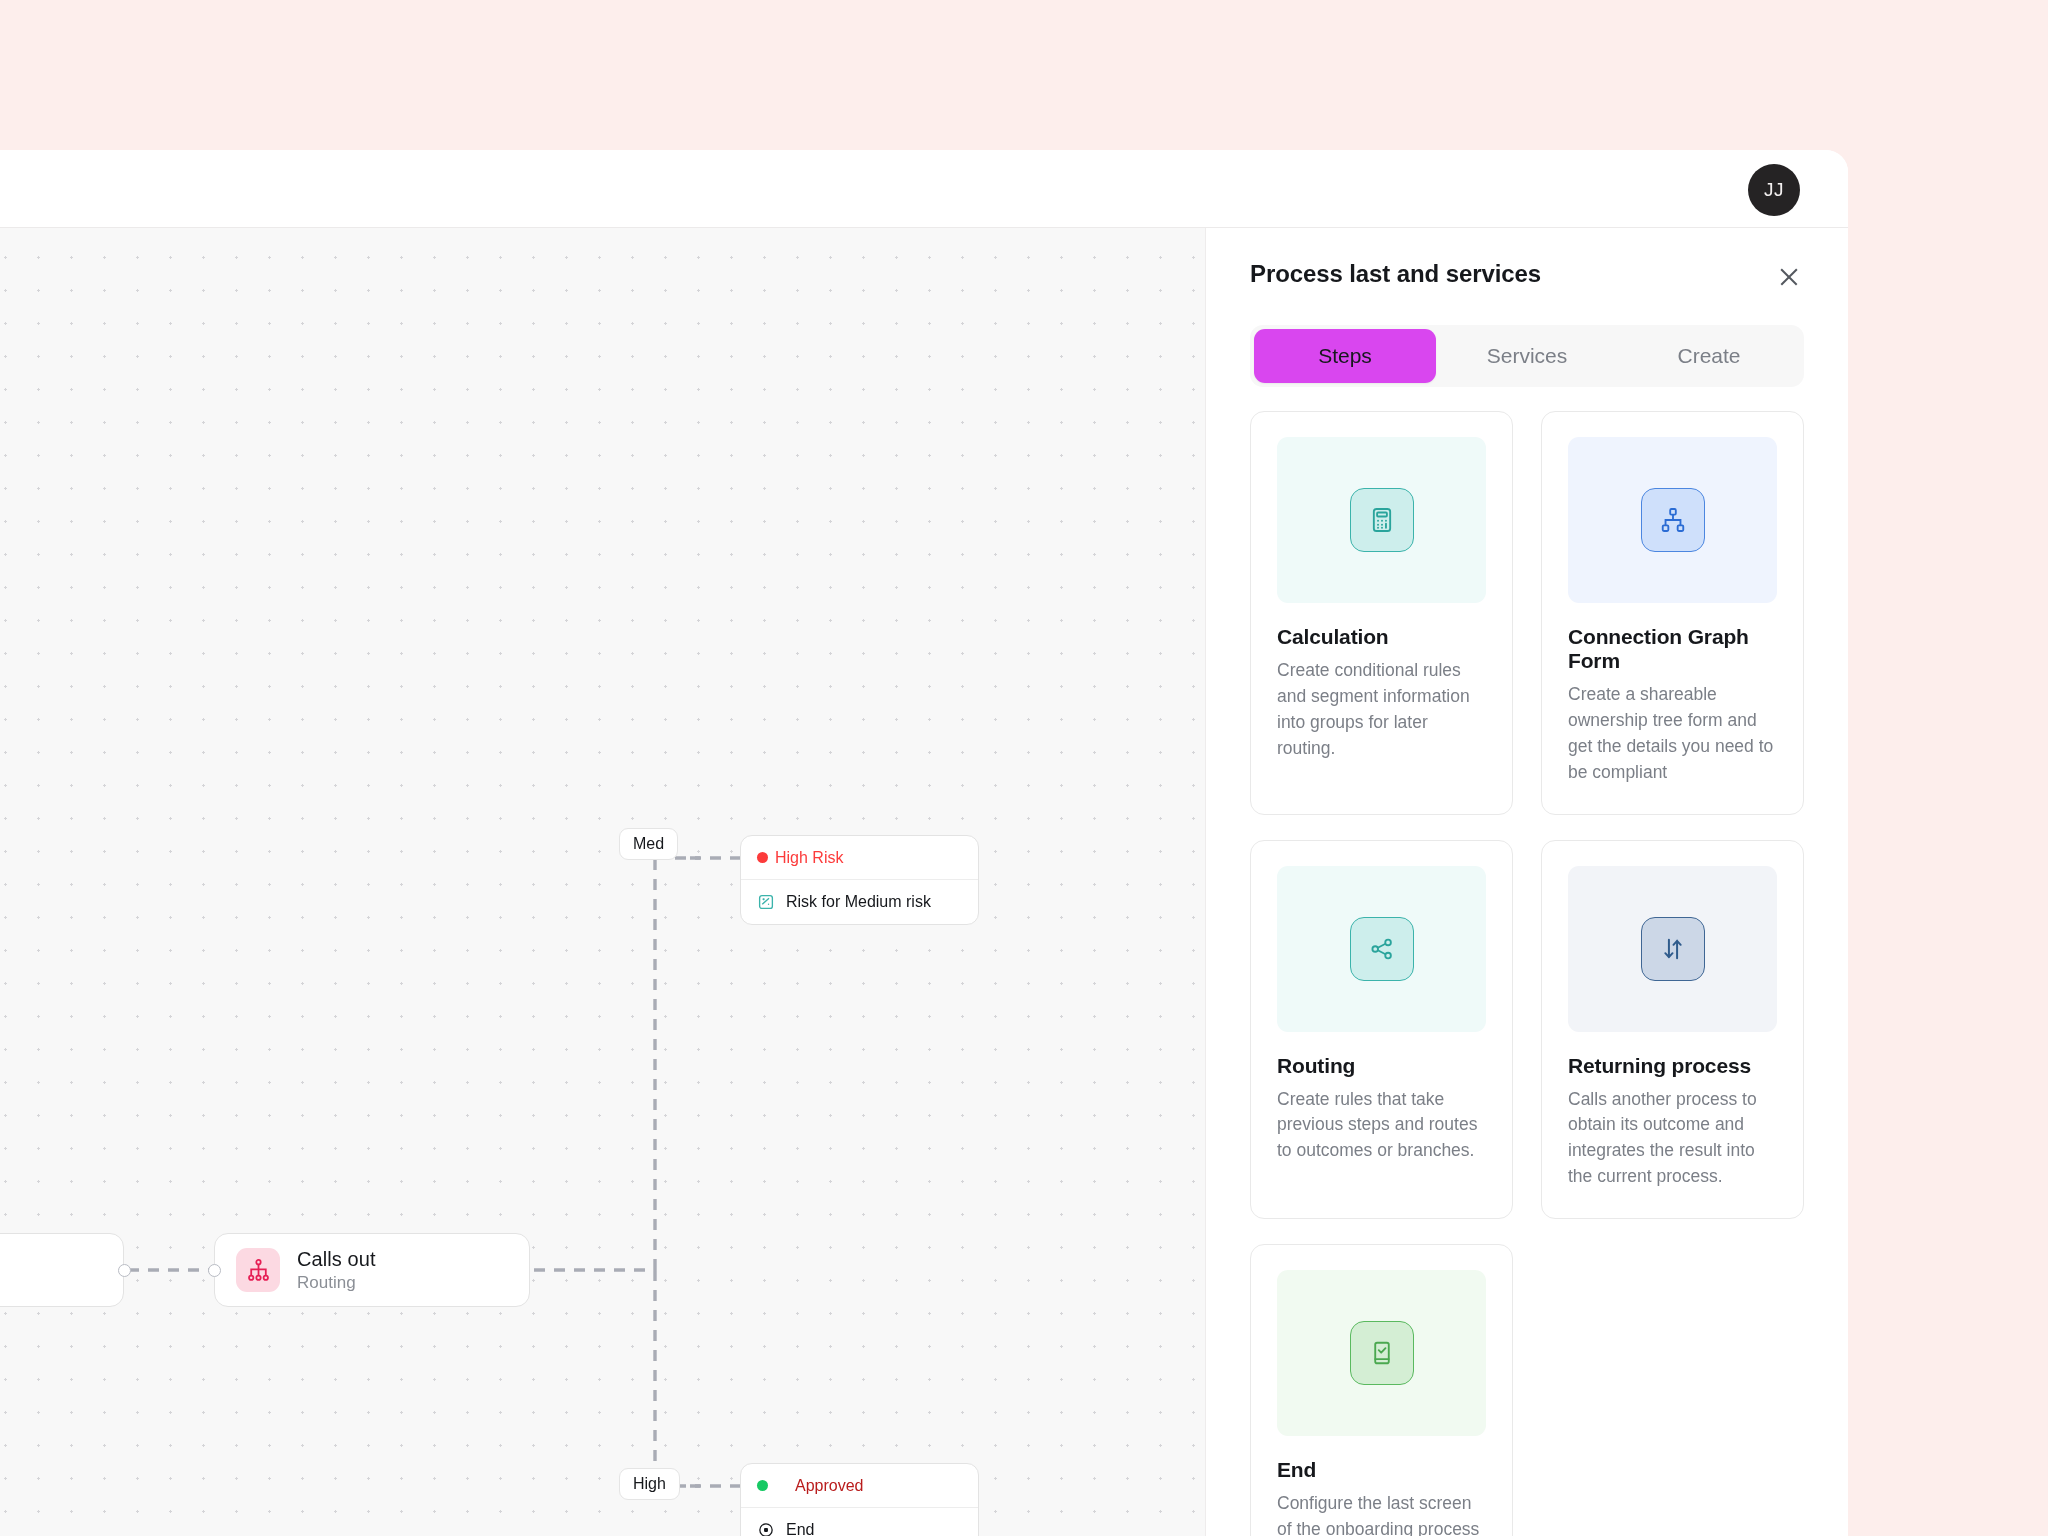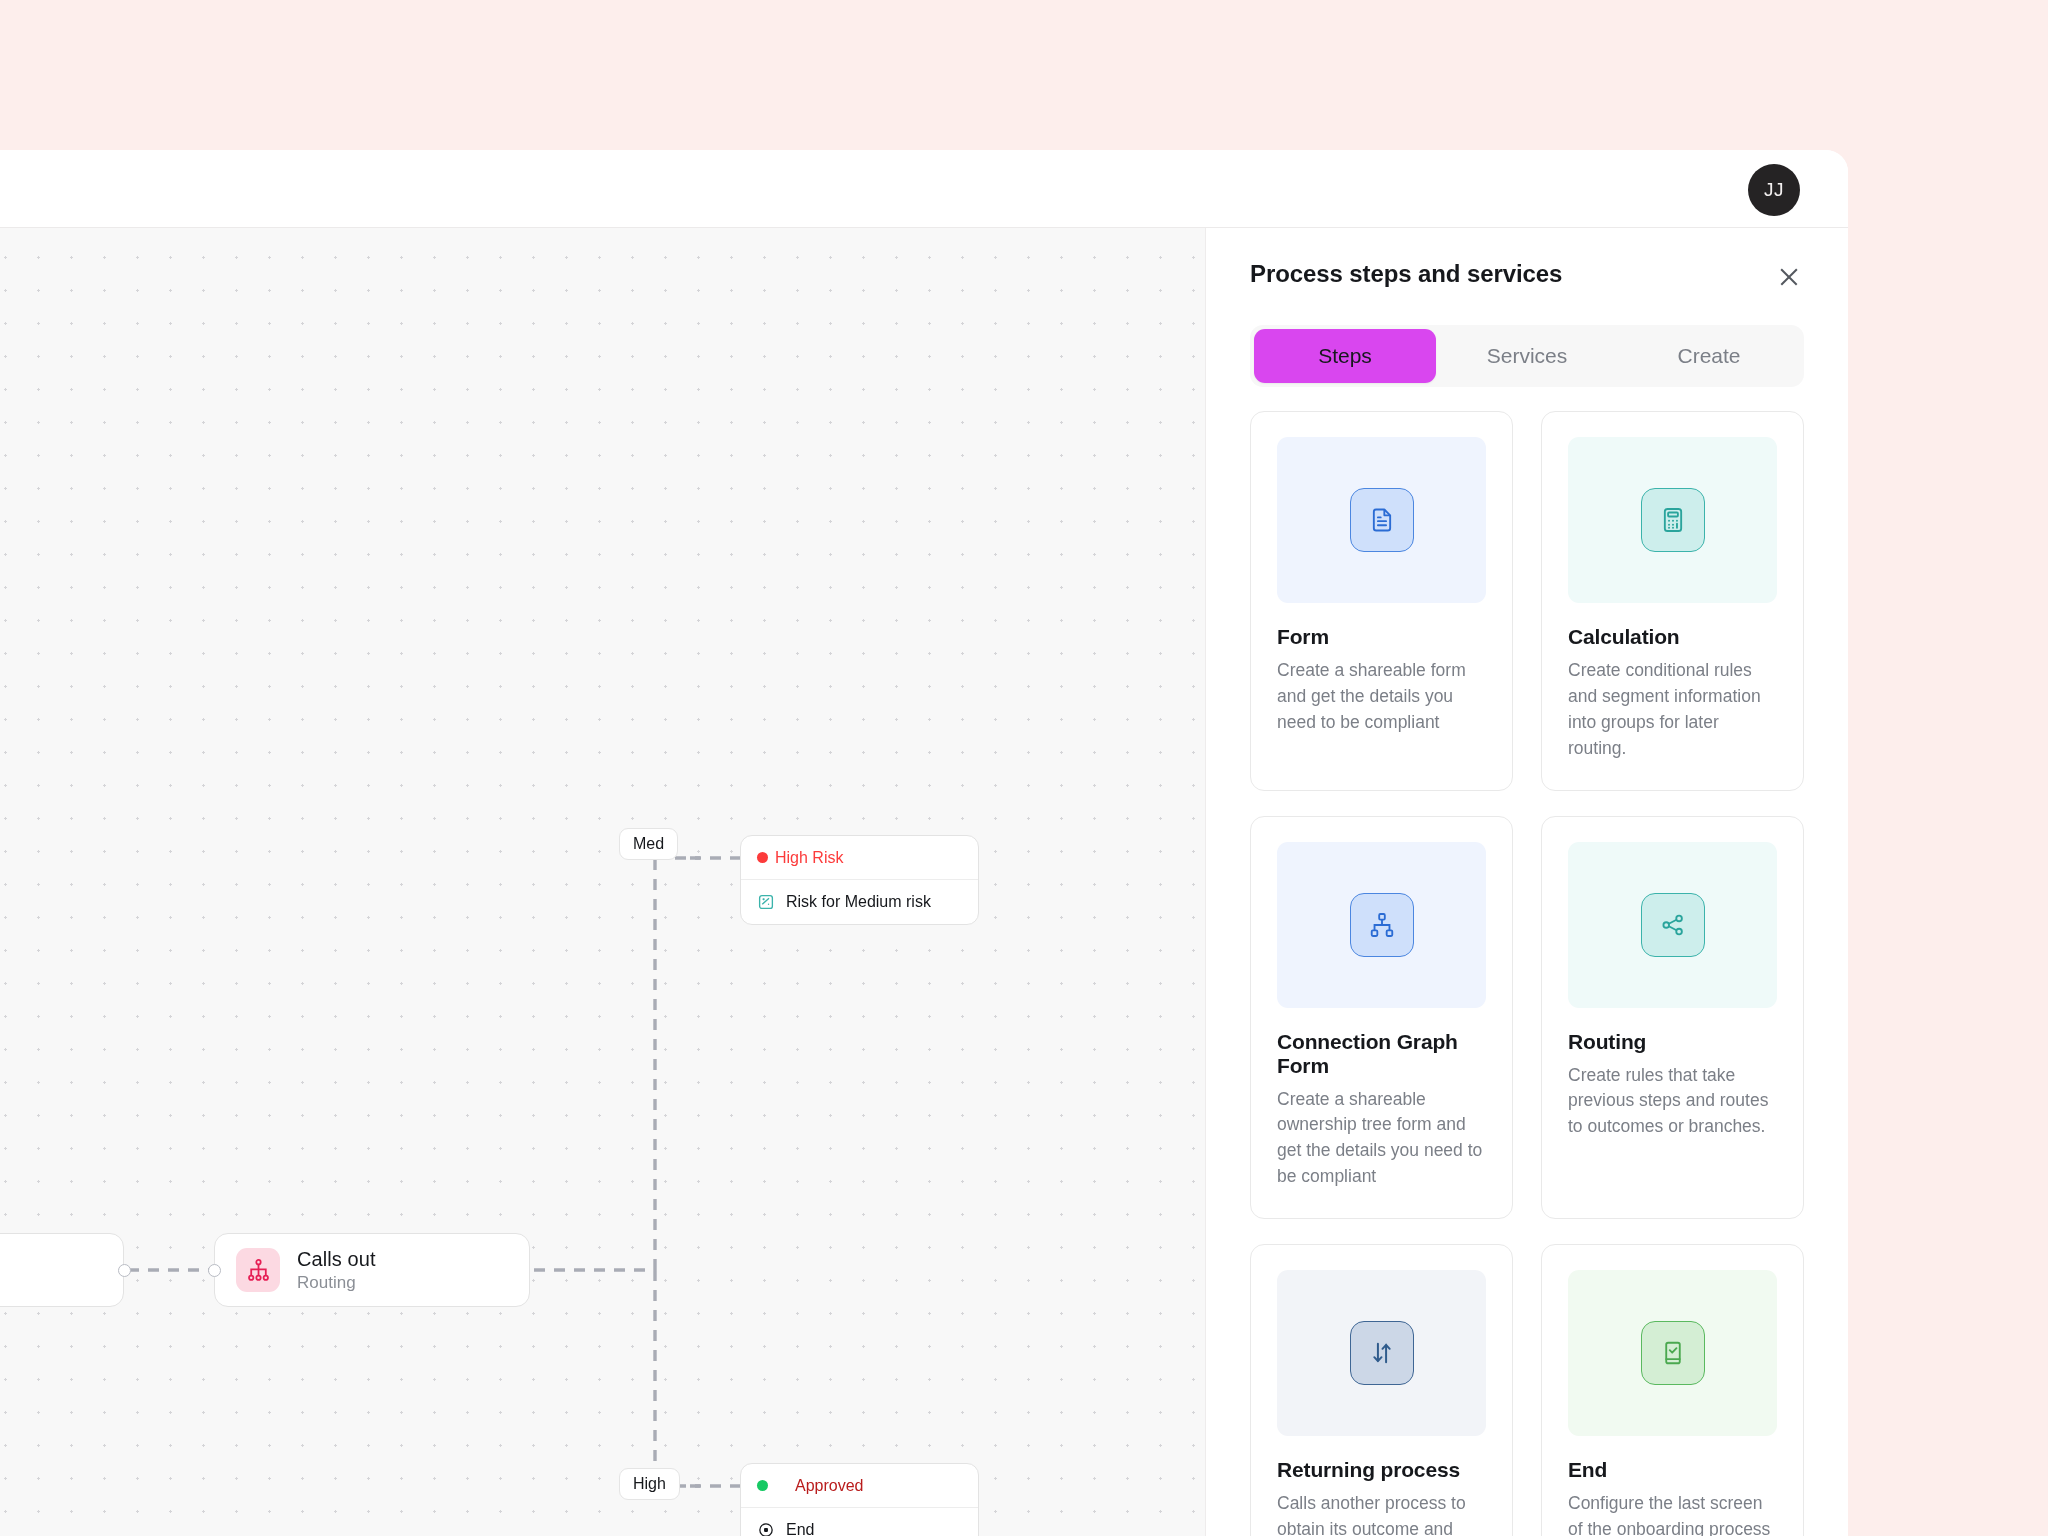--- a/index.html
+++ b/index.html
@@ -300,45 +300,32 @@
           </svg>
           <span class="outcome-step">End</span>
         </div>
       </div>
 
     </div>
 
     <div class="panel">
 
       <div class="panel-head">
-        <div class="panel-title">Process steps and services</div>
+        <div class="panel-title">Process last and services</div>
         <button class="close-btn"></button>
       </div>
 
       <div class="tabs">
         <div class="tab active">Steps</div>
         <div class="tab">Services</div>
         <div class="tab">Create</div>
       </div>
 
       <div class="cards">
 
-        <div class="card t-blue">
-          <div class="thumb">
-            <div class="glyph-box">
-              <svg width="28" height="28" viewBox="0 0 24 24" fill="none" stroke="#2b6cd4" stroke-width="1.6" stroke-linejoin="round">
-                <path d="M14 3 H7 a2 2 0 0 0 -2 2 v14 a2 2 0 0 0 2 2 h10 a2 2 0 0 0 2 -2 V8 Z"></path>
-                <path d="M14 3 v5 h5"></path>
-                <path d="M8.5 13 h7 M8.5 16.5 h7 M8.5 9.8 h2.4" stroke-linecap="round"></path>
-              </svg>
-            </div>
-          </div>
-          <div class="card-title">Form</div>
-          <div class="card-desc">Create a shareable form and get the details you need to be compliant</div>
-        </div>
 
         <div class="card t-teal">
           <div class="thumb">
             <div class="glyph-box">
               <svg width="28" height="28" viewBox="0 0 24 24" fill="none" stroke="#2aa49c" stroke-width="1.6">
                 <rect x="5" y="2.6" width="14" height="18.8" rx="2.2"></rect>
                 <rect x="7.8" y="5.6" width="8.4" height="3.4" rx="0.8"></rect>
                 <circle cx="8.6" cy="12.6" r="0.85" fill="#2aa49c" stroke="none"></circle>
                 <circle cx="12" cy="12.6" r="0.85" fill="#2aa49c" stroke="none"></circle>
                 <circle cx="15.4" cy="12.6" r="0.85" fill="#2aa49c" stroke="none"></circle>

